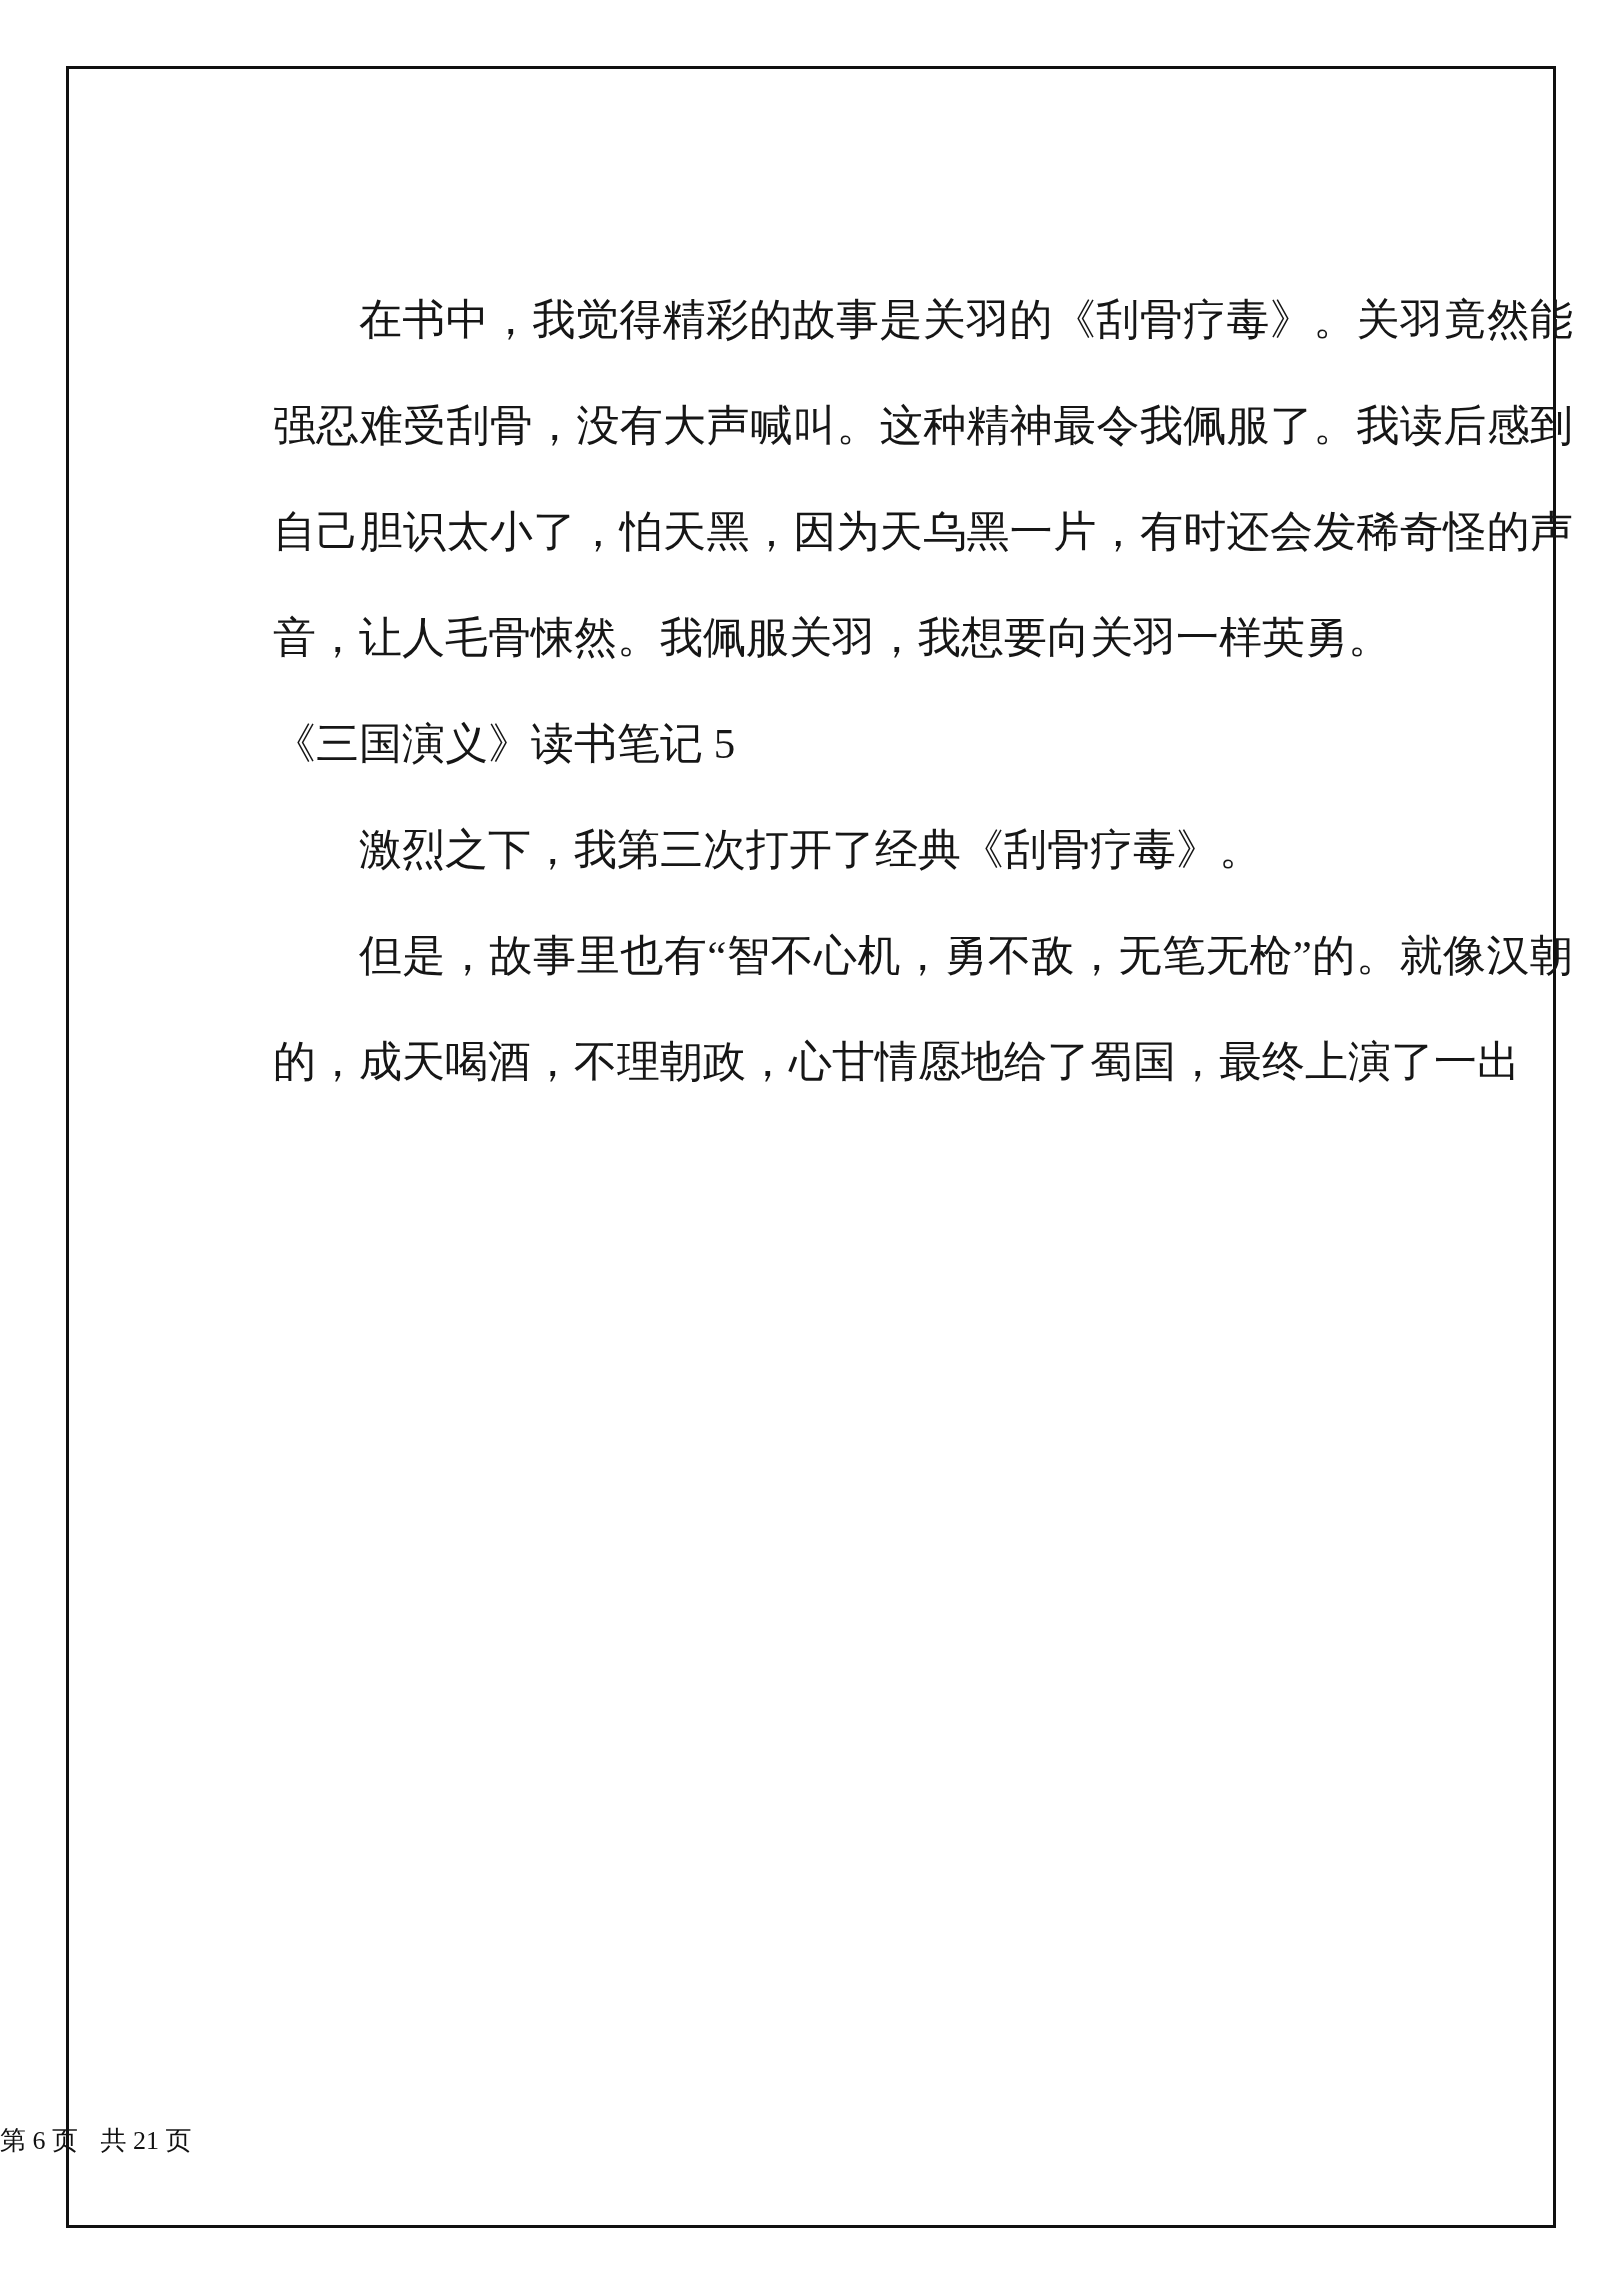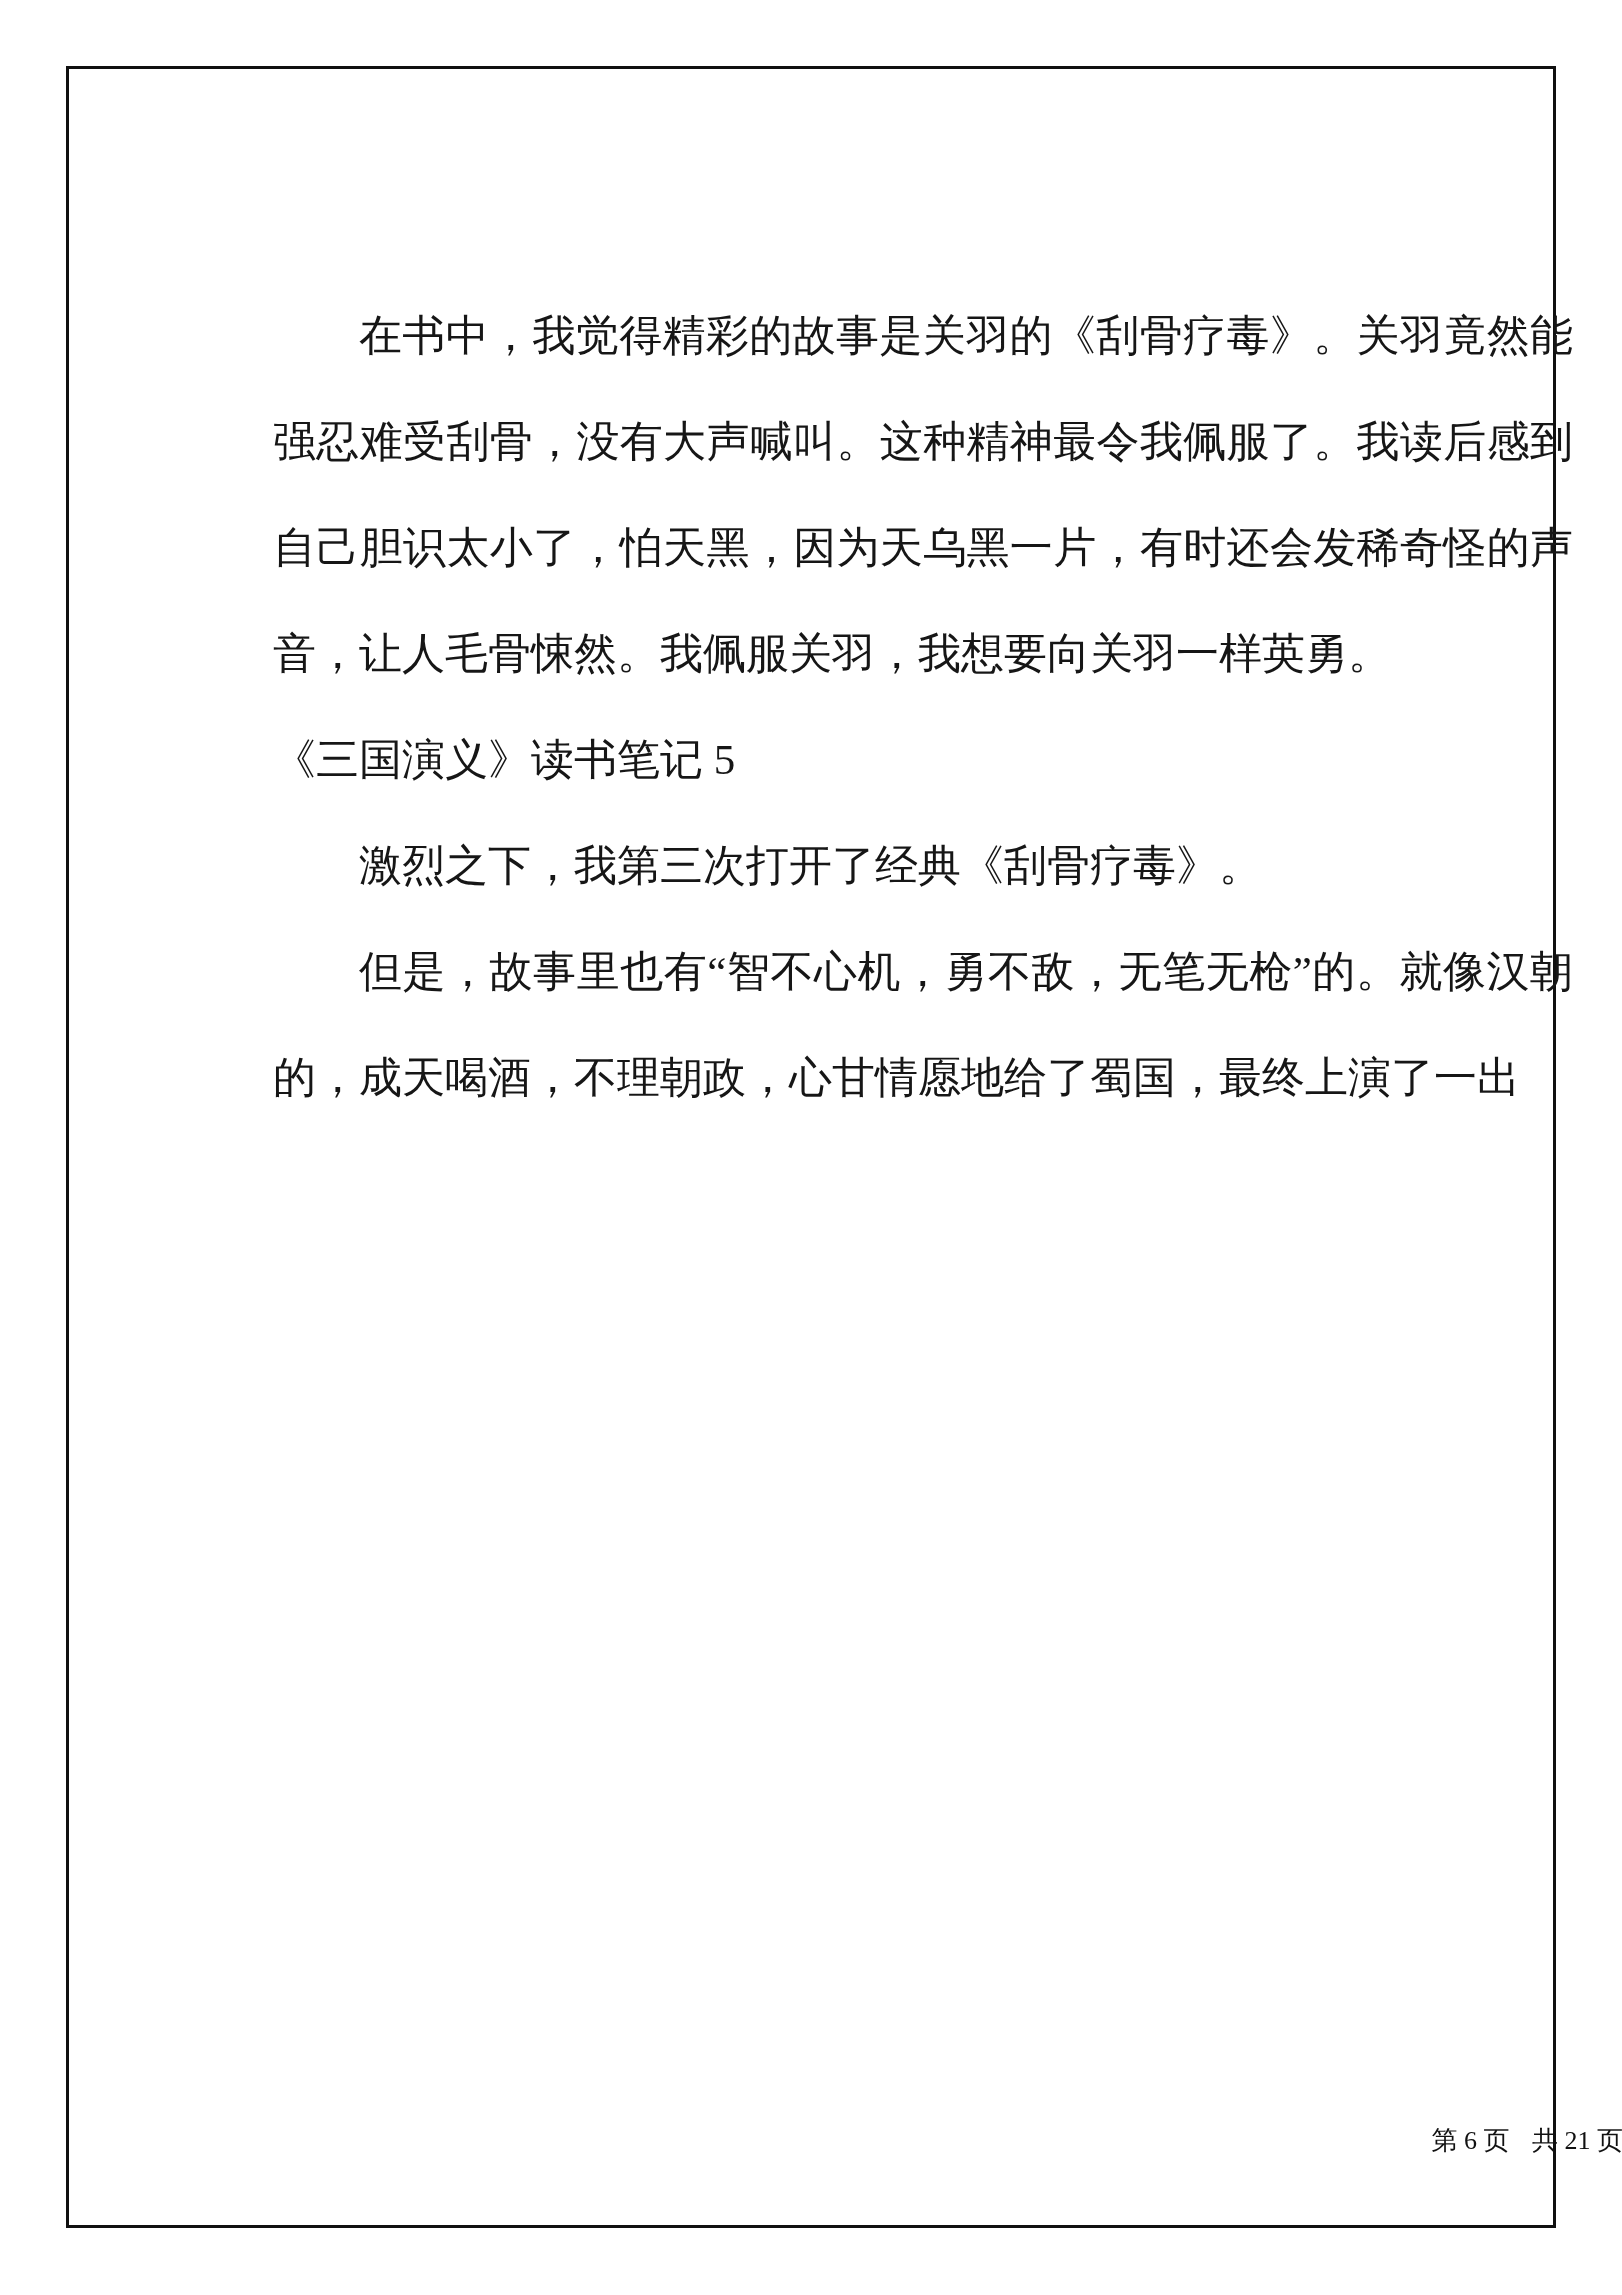--- a/index.html
+++ b/index.html
@@ -22,42 +22,42 @@
       top: 66px;
       width: 1484px;
       height: 2156px;
       border: 3.8px solid #101010;
       background: #ffffff;
       box-sizing: content-box;
     }
     .content {
       position: absolute;
       left: 204px;
-      top: 214px;
+      top: 198px;
       width: 1300px;
     }
     .para {
       margin: 0;
       padding: 0;
       font-size: 43px;
       line-height: 106px;
       text-align: justify;
       text-justify: inter-ideograph;
       word-break: break-all;
       color: #161616;
     }
     .para.indent {
       text-indent: 86px;
     }
     .footer {
       position: absolute;
       left: 0;
       top: 2123px;
       width: 1623px;
-      text-align: right;
+      text-align: left;
       font-size: 26px;
       line-height: 35px;
       color: #111111;
     }
     .footer-gap {
       display: inline-block;
       width: 22.6px;
     }
   </style>
 </head>

